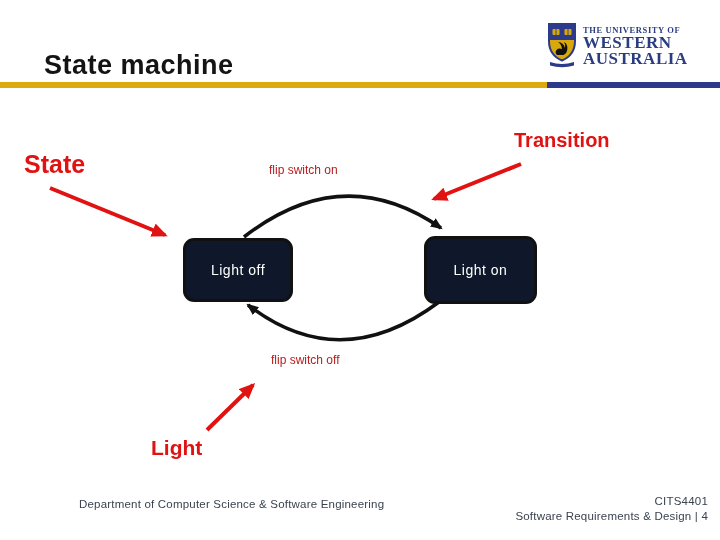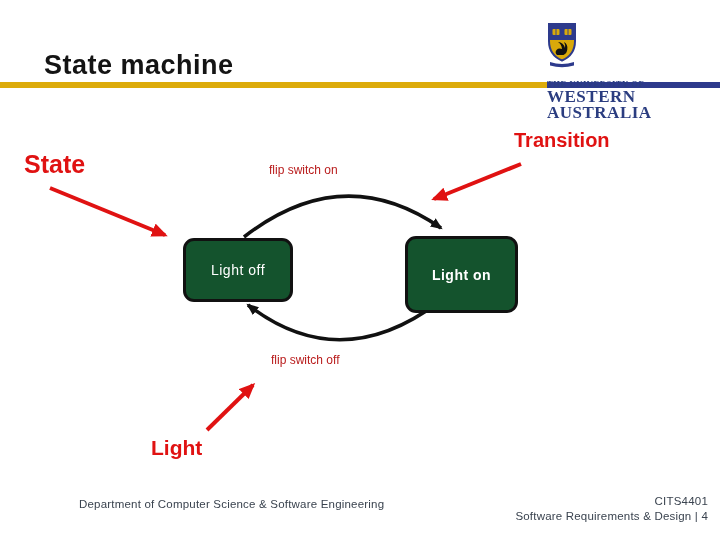--- a/index.html
+++ b/index.html
@@ -7,36 +7,36 @@
     position:relative;width:720px;height:540px;background:#ffffff;overflow:hidden;
     font-family:"Liberation Sans", sans-serif;
   }
   .title{
     position:absolute;left:34px;top:40px;margin:10px;
     font-size:27px;font-weight:bold;color:#141414;letter-spacing:0.5px;
   }
   .bar{position:absolute;top:82px;height:6px;}
   .bar-gold{left:0;width:547px;background:#dcab0b;}
   .bar-navy{left:547px;width:173px;background:#2d3a8c;}
-  .logo{position:absolute;left:547px;top:22px;display:flex;gap:6px;align-items:flex-start;flex-direction:column;}
+  .logo{position:absolute;left:547px;top:22px;display:flex;gap:6px;align-items:flex-start;}
   .logo-text{font-family:"Liberation Serif", serif;color:#2b3d80;margin-top:3px;}
   .logo-line1{font-size:8.5px;font-weight:600;letter-spacing:0.6px;}
   .logo-line2,.logo-line3{font-size:17px;font-weight:700;letter-spacing:0.5px;line-height:16px;}
   .overlay{position:absolute;left:0;top:0;width:720px;height:540px;pointer-events:none;}
   .arc{fill:none;stroke:#111;stroke-width:3.5px;}
   .redline{fill:none;stroke:#e01212;stroke-width:4px;}
   .annotation{position:absolute;font-weight:bold;color:#e01212;white-space:nowrap;}
   .ann-state{left:24px;top:150px;font-size:25px;}
   .ann-transition{left:514px;top:129px;font-size:20px;}
   .ann-event{left:151px;top:436px;font-size:21px;}
   .flip-label{position:absolute;font-size:12px;color:#b91c1c;white-space:nowrap;}
   .flip-on{left:269px;top:163px;}
   .flip-off{left:271px;top:353px;}
   .state-box{
-    position:absolute;background:#14532d;border:3px solid #111;border-radius:11px;
+    position:absolute;background:#0f172a;border:3px solid #111;border-radius:11px;
     display:flex;align-items:center;justify-content:center;box-sizing:border-box;
   }
   .state-box span{color:#fff;font-size:14px;letter-spacing:0.5px;}
   .footer-left{position:absolute;left:79px;top:498px;font-size:11.5px;color:#3a434f;letter-spacing:0.2px;}
   .footer-right{position:absolute;right:12px;top:494px;font-size:11.5px;color:#3a434f;text-align:right;line-height:15px;letter-spacing:0.2px;}
 </style>
 </head>
 <body>
 
 <div class="slide">
@@ -92,21 +92,21 @@
   <div class="annotation ann-state">State</div>
   <div class="annotation ann-transition">Transition</div>
   <div class="annotation ann-event">Light</div>
 
   <div class="flip-label flip-on">flip switch on</div>
   <div class="flip-label flip-off">flip switch off</div>
 
   <div class="state-box" style="left:183px;top:238px;width:110px;height:64px;">
     <span>Light off</span>
   </div>
-  <div class="state-box" style="left:405px;top:236px;width:113px;height:77px;font-weight:bold;">
+  <div class="state-box" style="left:424px;top:236px;width:113px;height:68px;">
     <span>Light on</span>
   </div>
 
   <div class="footer-left">Department of Computer Science &amp; Software Engineering</div>
   <div class="footer-right">
     <div>CITS4401</div>
     <div>Software Requirements &amp; Design | 4</div>
   </div>
 
 </div>

